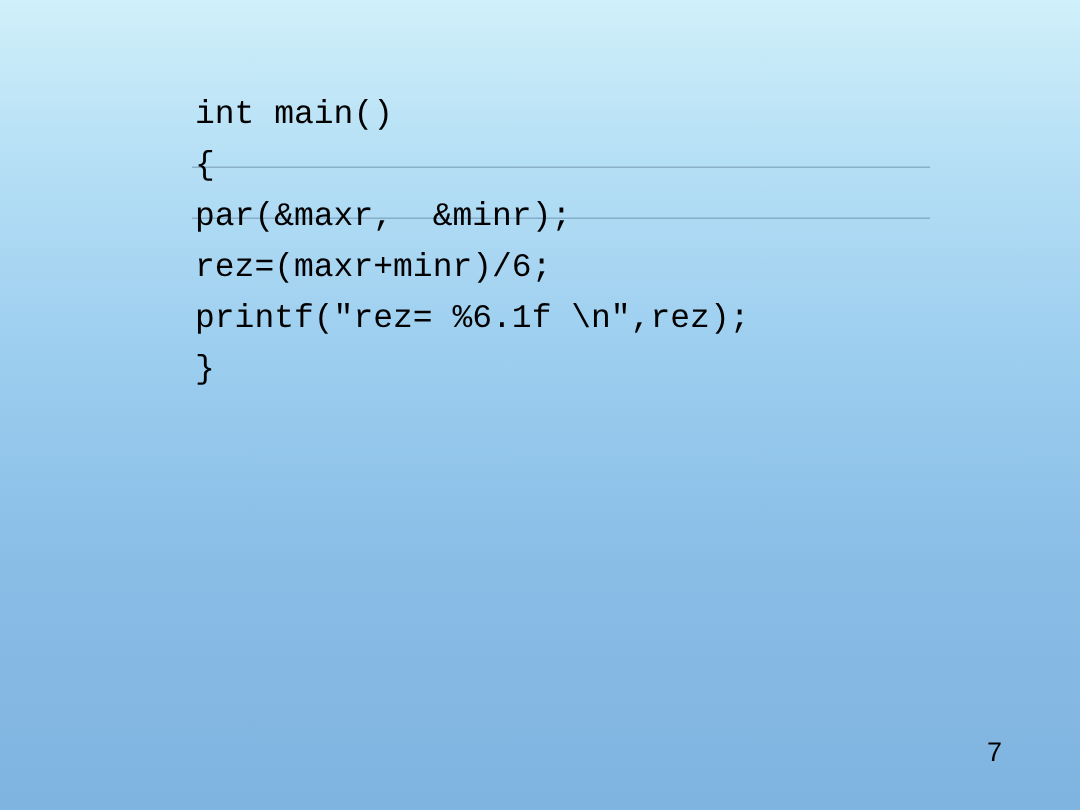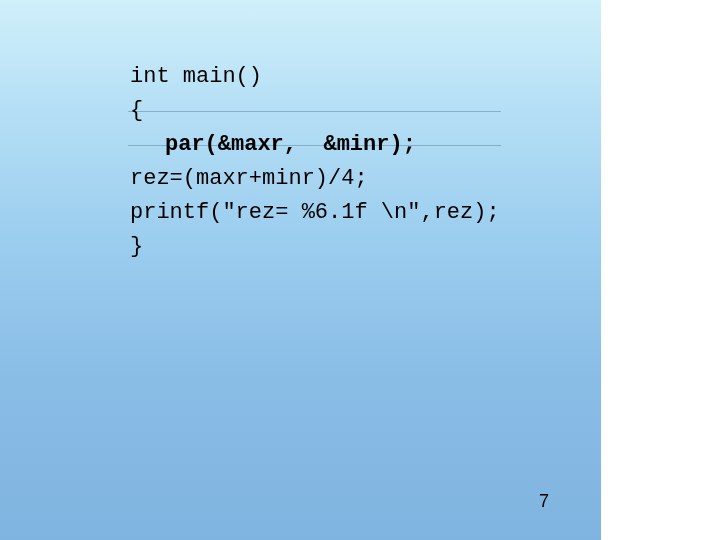--- a/index.html
+++ b/index.html
@@ -1,37 +1,37 @@
 <!DOCTYPE html>
 <html><head>
 <meta charset="utf-8">
 <style>
   * { margin: 0; padding: 0; box-sizing: border-box; }
   html, body { width: 720px; height: 540px; overflow: hidden; }
   .slide {
-    width: 601px;
+    width: 720px;
     height: 540px;
     background: linear-gradient(180deg, #d0f0fa 0%, #b5dff5 20%, #9bcdef 45%, #8abde6 70%, #7fb4e0 100%);
     position: relative;
     font-family: "Courier New", Courier, monospace;
   }
   .content {
     position: absolute;
     left: 130px;
     top: 60px;
     width: 490px;
   }
   .code-line {
     font-size: 22px;
     line-height: 34px;
     color: #000;
     white-space: pre;
     position: relative;
   }
-  .code-line.bold { font-weight: bold; margin-left: 35px; }
+  .code-line.bold { font-weight: normal; }
   .rule {
     position: absolute;
     left: 128px;
     right: 100px;
     height: 1px;
     background: rgba(60, 90, 120, 0.35);
   }
   .page-number {
     position: absolute;
     right: 52px;
@@ -45,19 +45,19 @@
 <body>
 
 <div class="slide">
   <div class="rule" style="top:111px;"></div>
   <div class="rule" style="top:145px;"></div>
 
   <div class="content">
     <div class="code-line">int main()</div>
     <div class="code-line">{</div>
     <div class="code-line bold">par(&amp;maxr,  &amp;minr);</div>
-    <div class="code-line">rez=(maxr+minr)/4;</div>
+    <div class="code-line">rez=(maxr+minr)/6;</div>
     <div class="code-line">printf("rez= %6.1f \n",rez);</div>
     <div class="code-line">}</div>
   </div>
 
   <div class="page-number">7</div>
 </div>
 
 </body></html>

